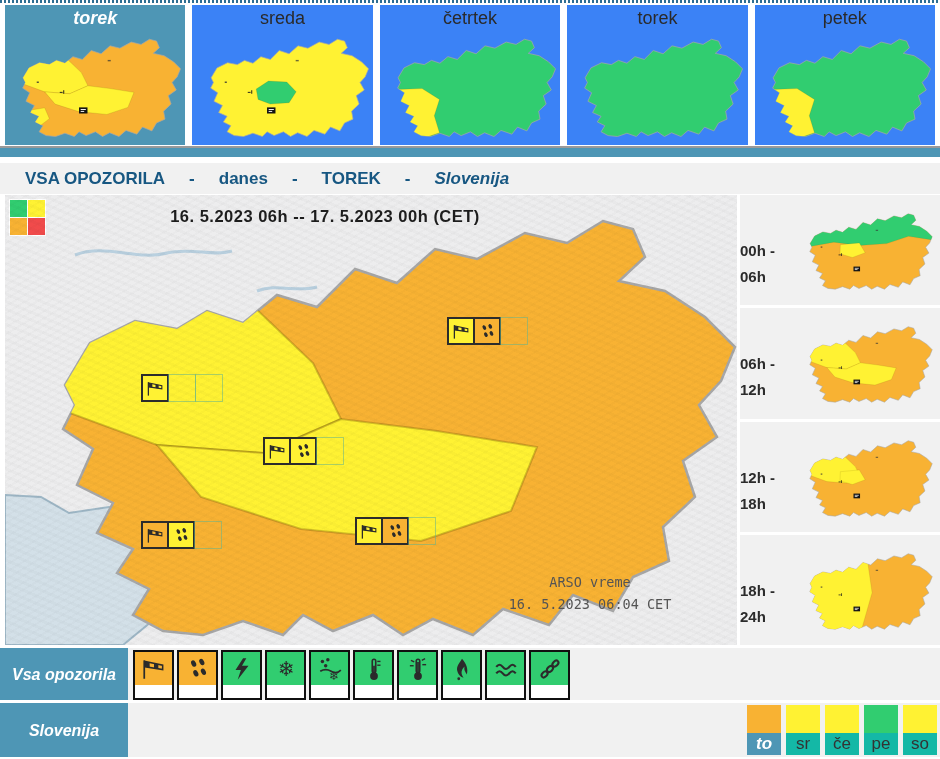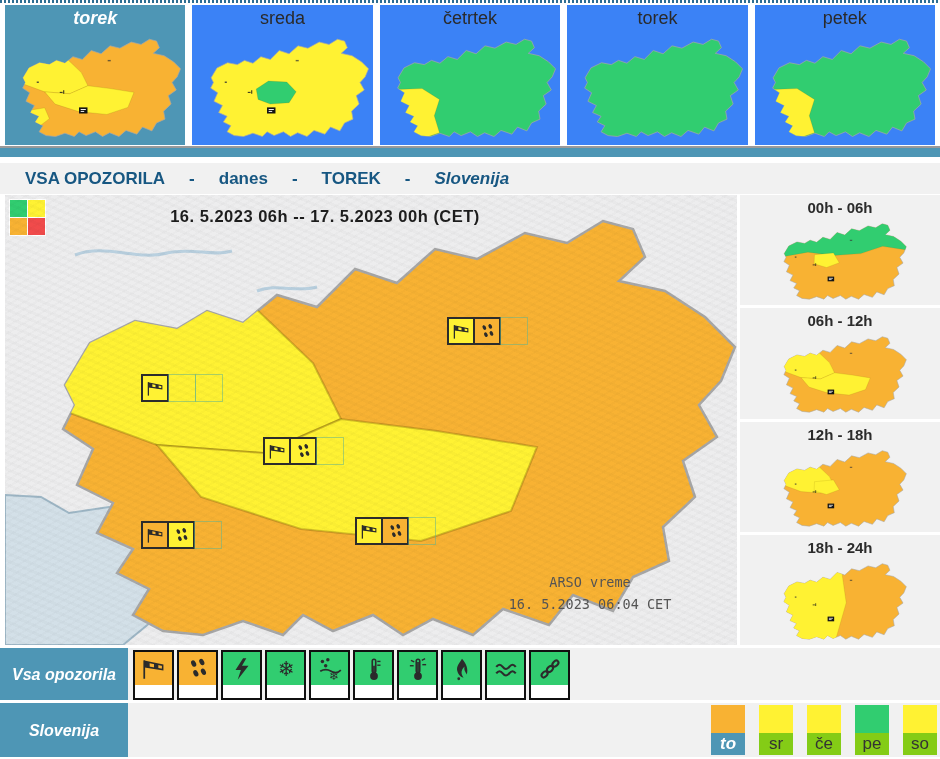--- a/index.html
+++ b/index.html
@@ -36,37 +36,37 @@
   .validity{position:absolute;left:60px;top:12px;width:520px;text-align:center;font-weight:bold;font-size:16.5px;color:#1d1d1d;letter-spacing:.5px;}
   .credit{position:absolute;left:470px;top:376px;width:230px;text-align:center;color:#555;
     font-family:"DejaVu Sans Mono",monospace;font-size:13.5px;line-height:22px;}
   .wgroup{position:absolute;display:flex;align-items:flex-start;}
   .wcell{width:24px;height:24px;border:2px solid #2c2c2c;display:flex;align-items:center;justify-content:center;}
   .wcell + .wcell{margin-left:-2px;}
   .wghost{width:26px;height:26px;border:1px solid rgba(100,180,140,.55);margin-left:-1px;}
 
   
   .sidebar{position:absolute;left:740px;top:195px;width:200px;height:450px;display:flex;flex-direction:column;gap:3px;}
-  .panel{flex:1;background:#f1f1f1;display:flex;flex-direction:column;align-items:center;cursor:pointer;}
+  .panel{flex:1;background:#f1f1f1;display:flex;flex-direction:row;align-items:center;cursor:pointer;}
   .panel .plabel{height:24px;line-height:26px;font-size:15px;font-weight:bold;color:#2b2b2b;}
   .panel svg{width:184px;height:82px;display:block;}
 
   
   .row-icons{position:absolute;left:0;top:648px;width:940px;height:52px;background:#f1f1f1;}
   .row-region{position:absolute;left:0;top:703px;width:940px;height:54px;background:#f1f1f1;}
   .bluebox{position:absolute;left:0;top:0;width:128px;height:100%;background:var(--teal);color:#fff;
     font-weight:bold;font-style:italic;font-size:16px;display:flex;align-items:center;justify-content:center;text-align:center;line-height:19px;cursor:pointer;}
   .iconstrip{position:absolute;left:133px;top:2px;display:flex;gap:3px;}
   .ibox{width:37px;height:46px;border:2px solid #101010;background:#fff;box-sizing:content-box;cursor:pointer;}
   .ibox .ic{height:33px;display:flex;align-items:center;justify-content:center;}
   .ibox .strip{height:13px;background:#fff;}
-  .days{position:absolute;right:3px;top:2px;display:flex;gap:14px;}
+  .days{position:absolute;right:3px;top:2px;display:flex;gap:5px;}
   .daycell{width:34px;display:flex;flex-direction:column;}
   .daycell .sq{height:28px;}
-  .daycell .lbl{height:22px;display:flex;align-items:center;justify-content:center;font-size:17px;color:#333;background:#84cc16;cursor:pointer;}
+  .daycell .lbl{height:22px;display:flex;align-items:center;justify-content:center;font-size:17px;color:#333;background:#14b8a6;cursor:pointer;}
   .daycell.selected .lbl{background:var(--teal);color:#fff;font-weight:bold;font-style:italic;}
 </style>
 </head>
 <body>
 
 <div id="page">
   <div class="dotted-top"></div>
 
   <div class="tabs" id="tabs">
       <div class="tab selected">

